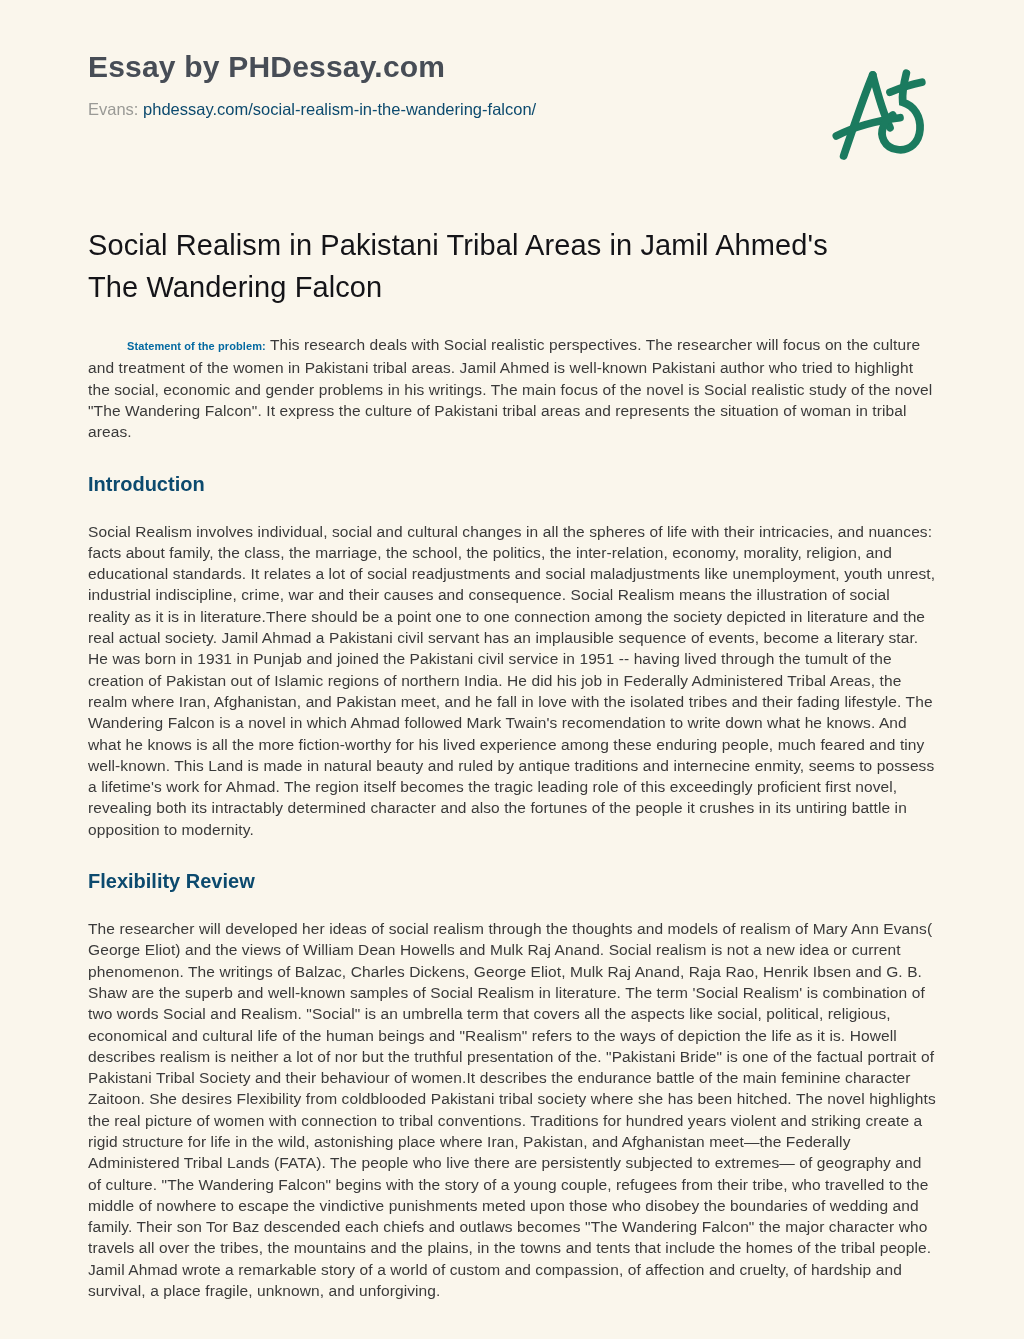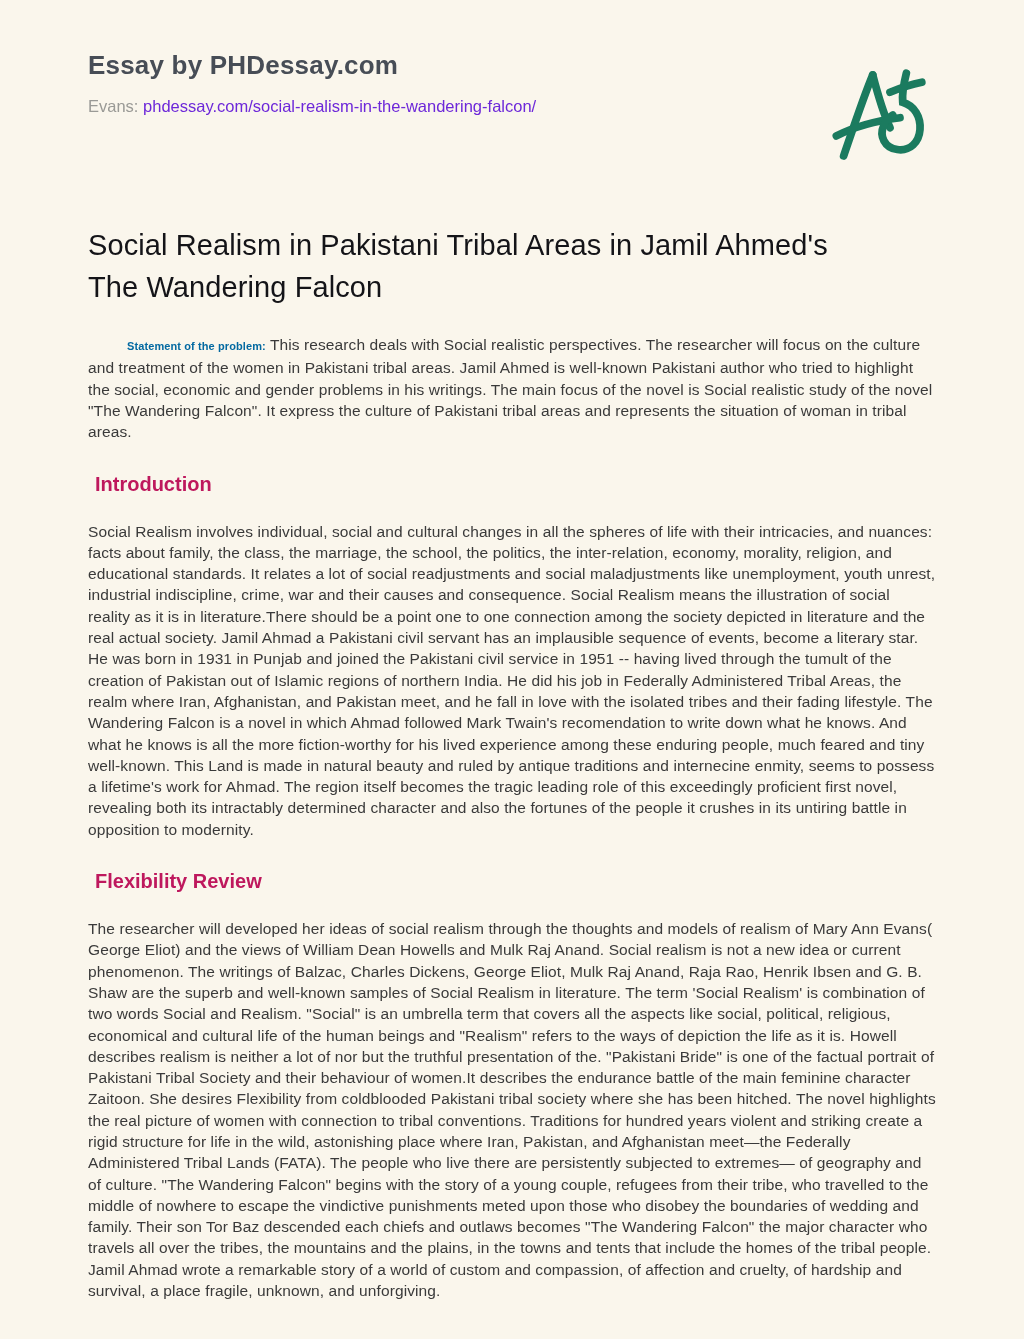--- a/index.html
+++ b/index.html
@@ -18,32 +18,32 @@
     padding: 50px 88px 0 88px;
     box-sizing: border-box;
   }
   .header-row {
     display: flex;
     justify-content: space-between;
     align-items: flex-start;
   }
   .header-title {
     margin: 0;
-    font-size: 26px;
+    font-size: 30px;
     font-weight: 700;
     color: #474D56;
     letter-spacing: 0.2px;
   }
   .source-line {
     margin-top: 16px;
     font-size: 16.5px;
     color: #9A9A96;
   }
   .source-link {
-    color: #6d28d9;
+    color: #0c4a6e;
     text-decoration: none;
   }
   .logo {
     flex: 0 0 auto;
     margin-top: 12px;
     margin-right: 6px;
   }
   .article-title {
     margin: 52px 0 0 0;
     max-width: 772px;
@@ -60,24 +60,24 @@
     color: #3A3A3A;
     letter-spacing: 0.1px;
   }
   .para .lead-label {
     font-weight: 700;
     font-size: 11px;
     color: #0369a1;
     margin-left: 39px;
   }
   .section-heading {
-    margin: 30px 0 0 7px;
+    margin: 30px 0 0 0;
     font-size: 20px;
     font-weight: 700;
-    color: #be185d;
+    color: #0c4a6e;
   }
   .section-heading.wide {
     letter-spacing: 0.6px;
   }
   .section-body {
     margin-top: 25px;
   }
 </style>
 </head>
 <body>

